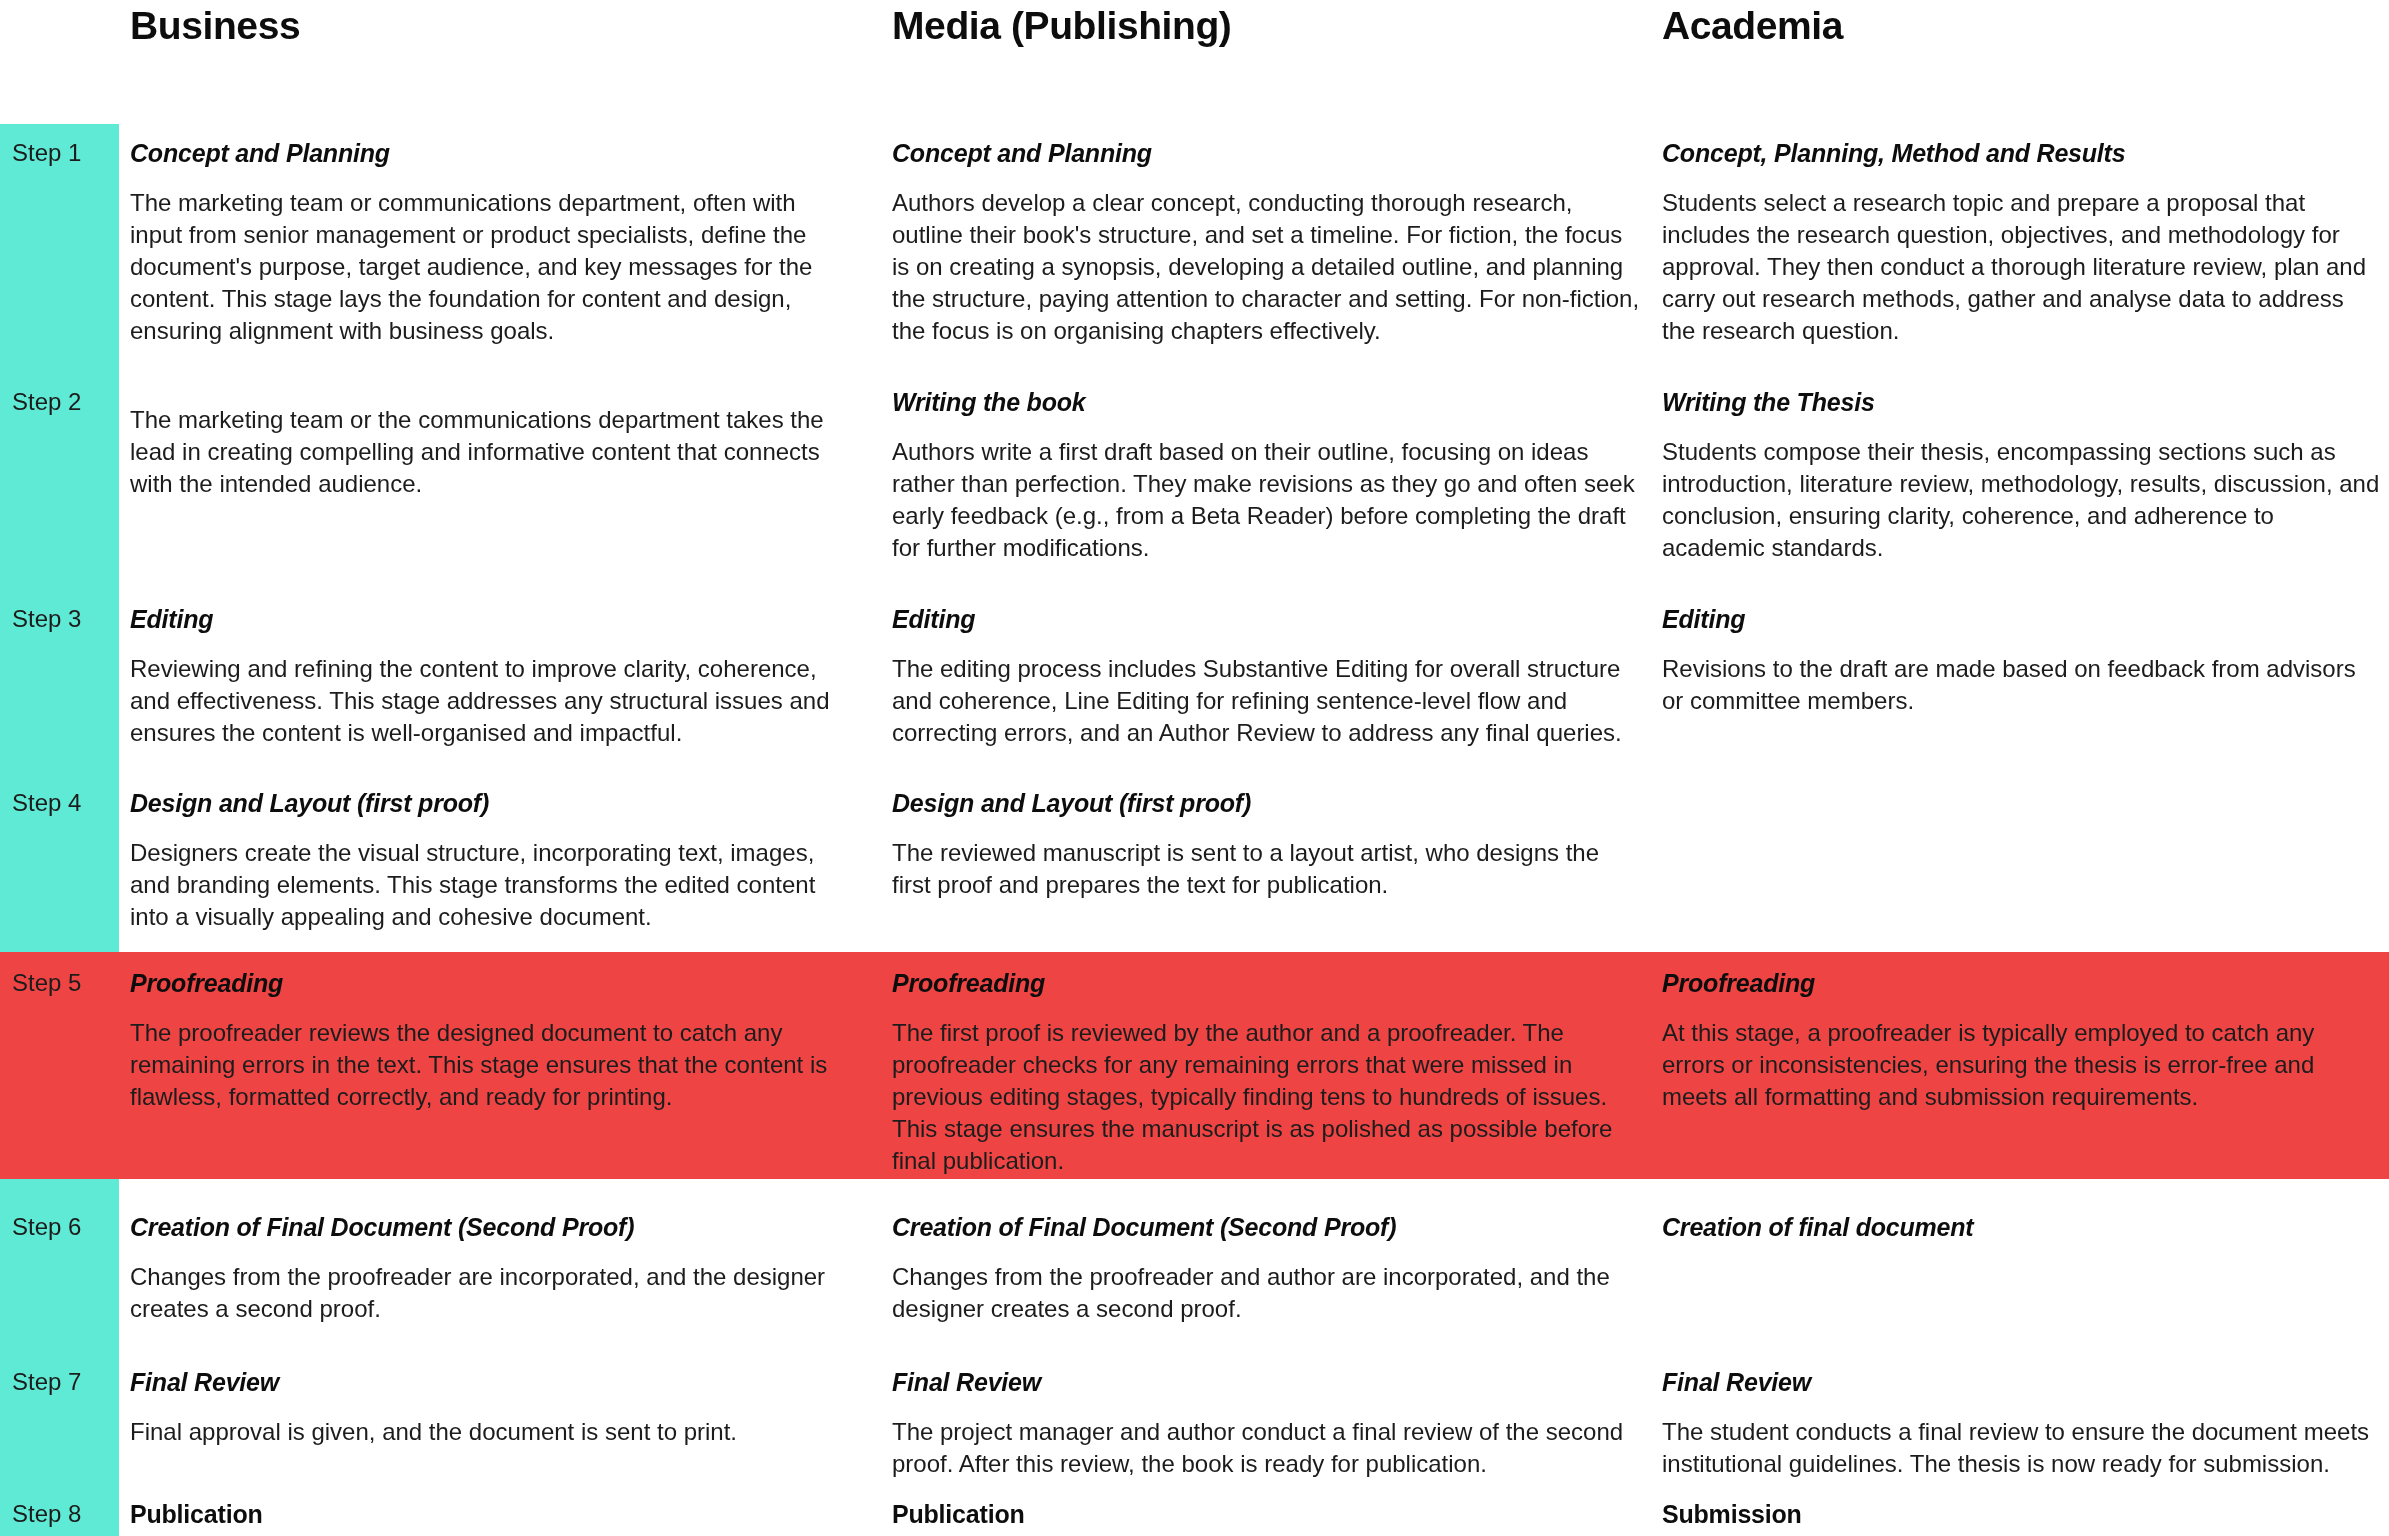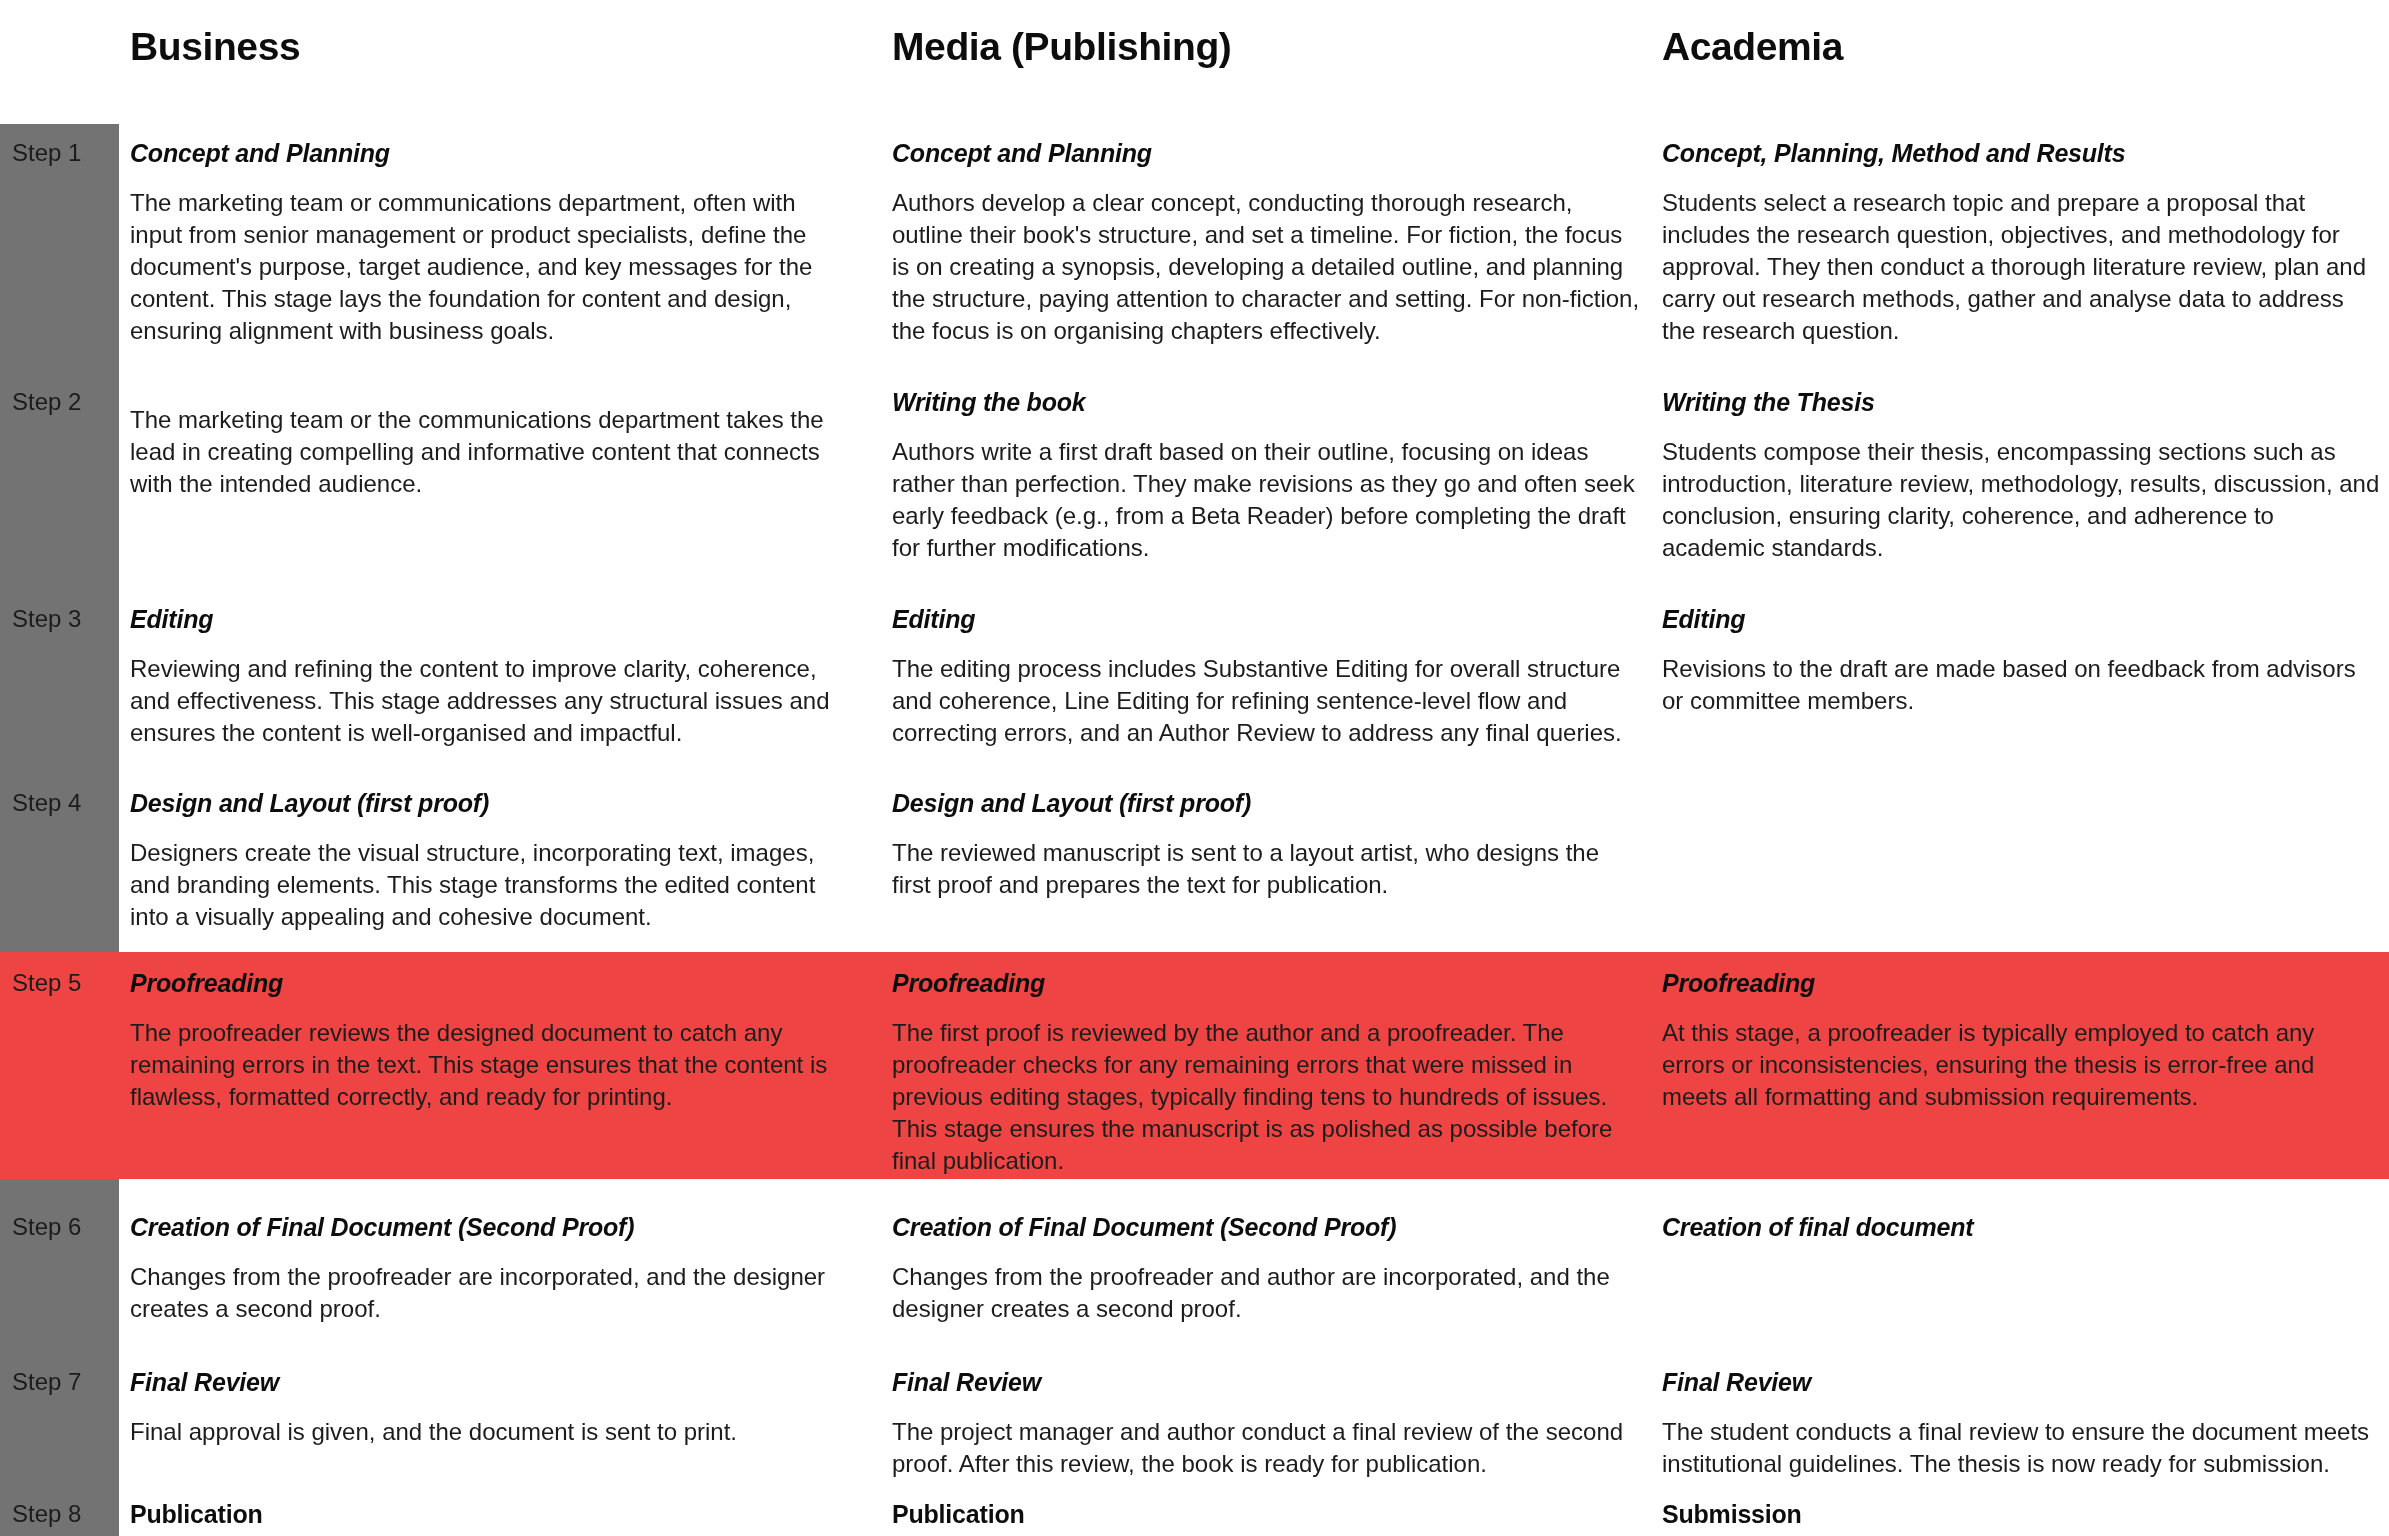--- a/index.html
+++ b/index.html
@@ -20,34 +20,34 @@
     grid-template-columns: 119px 773px 770px 727px;
     grid-template-rows: 124px 249px 217px 184px 178px 227px 174px 132px 51px;
     background: #ffffff;
   }
   .cell {
     box-sizing: border-box;
     overflow: hidden;
   }
   
   .lbl {
-    background: #737373;
+    background: #5eead4;
     padding: 13px 5.1px 0 12px;
     font-size: 24px;
     line-height: 32px;
     color: #1c1c1c;
     white-space: nowrap;
   }
   
   .c1 { padding: 13px 43px 0 11px; }
   .c2 { padding: 13px 21.4px 0 0; }
   .c3 { padding: 13px 6.9px 0 0; }
 
   
-  .head { padding-top: 25px; background: #ffffff; }
+  .head { padding-top: 4px; background: #ffffff; }
   .title {
     font-size: 39px;
     font-weight: bold;
     letter-spacing: -0.4px;
     color: #0d0d0d;
     line-height: 1.15;
   }
 
   .heading {
     font-size: 25px;

